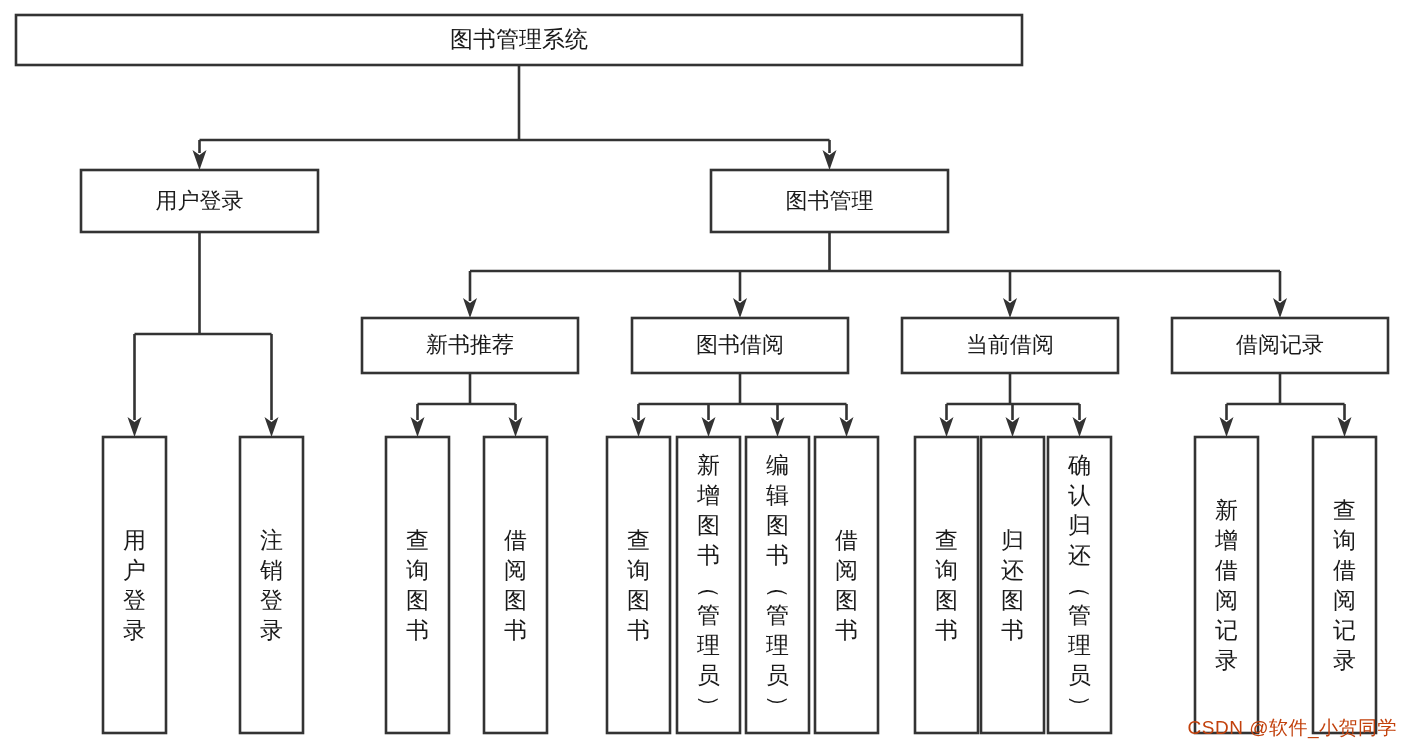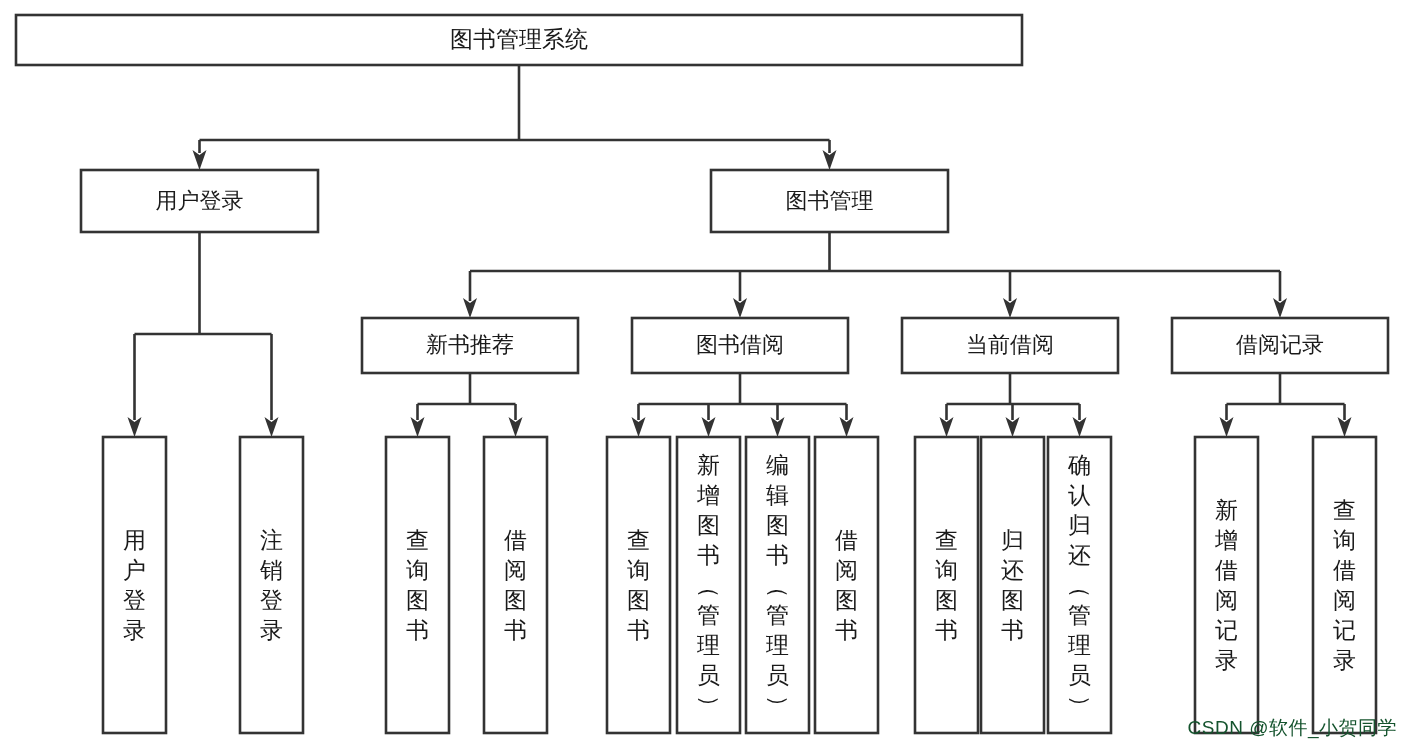--- a/index.html
+++ b/index.html
@@ -54,21 +54,21 @@
   .arrow-head {
     fill: #333333;
     stroke: none;
   }
   .watermark {
     position: absolute;
     right: 8px;
     bottom: 6px;
     font-family: "Liberation Sans", "DejaVu Sans", sans-serif;
     font-size: 19px;
-    color: #14532d;
+    color: #c2410c;
     letter-spacing: 0.5px;
     white-space: nowrap;
     pointer-events: none;
   }
 </style>
 </head>
 <body>
 
 <div id="diagram-root">
   <svg id="flow" viewBox="0 0 1405 747" xmlns="http://www.w3.org/2000/svg">

